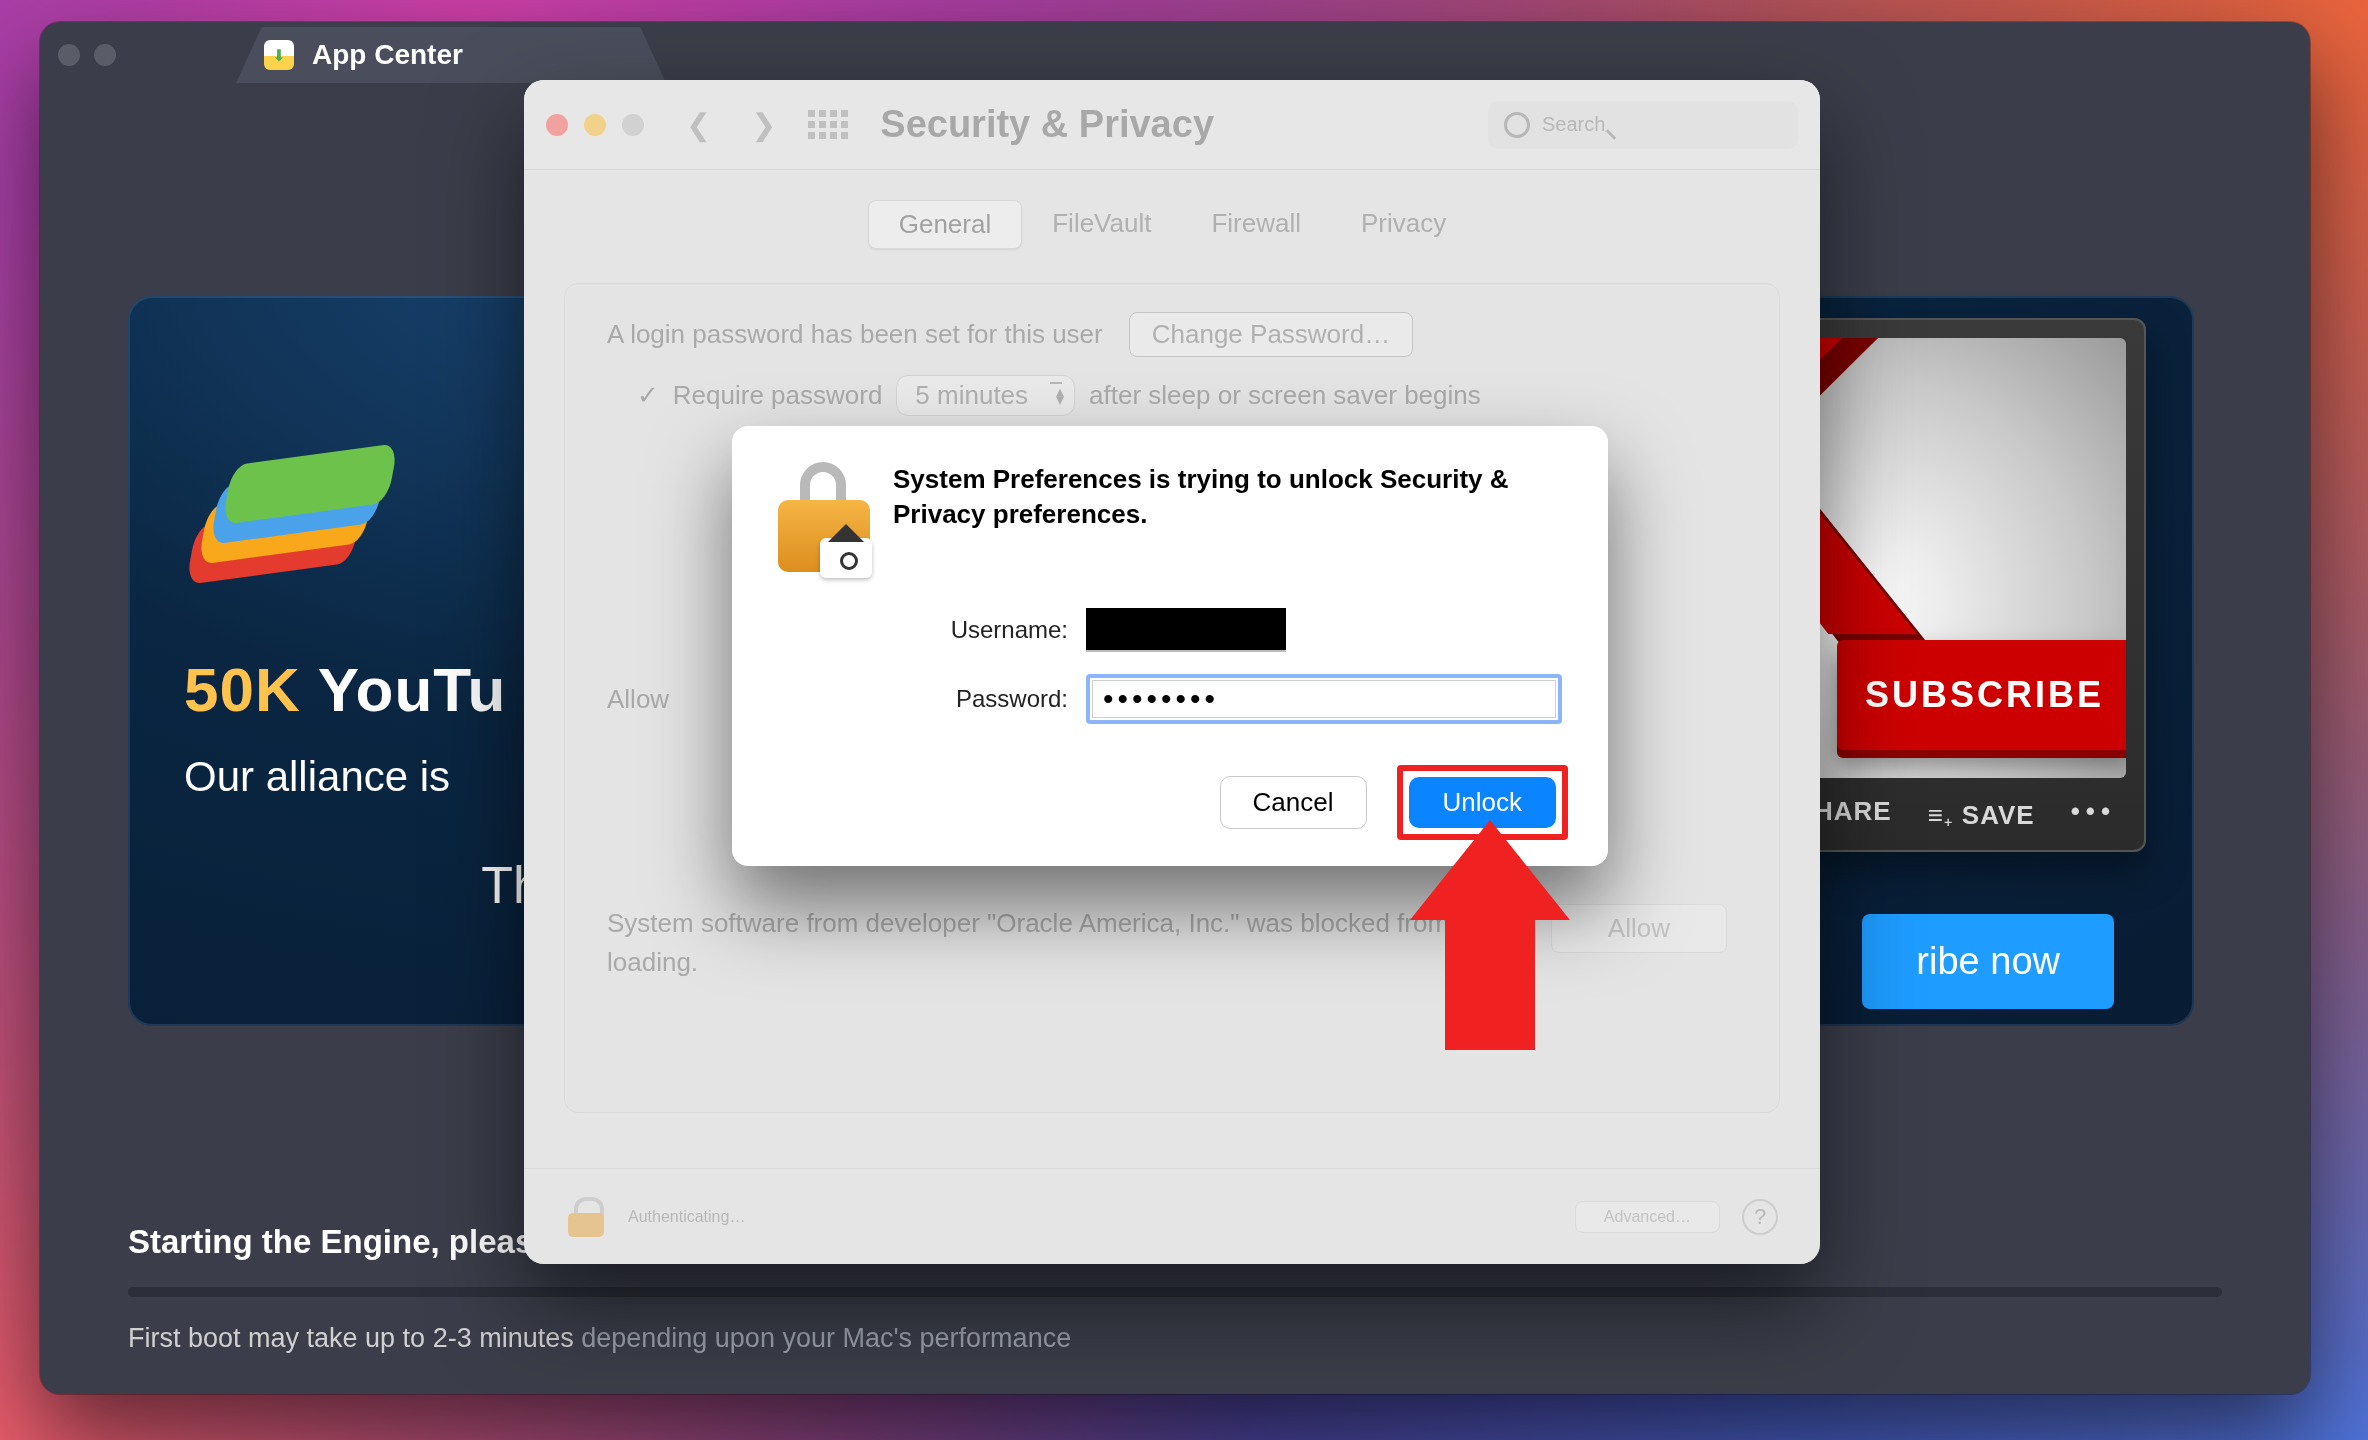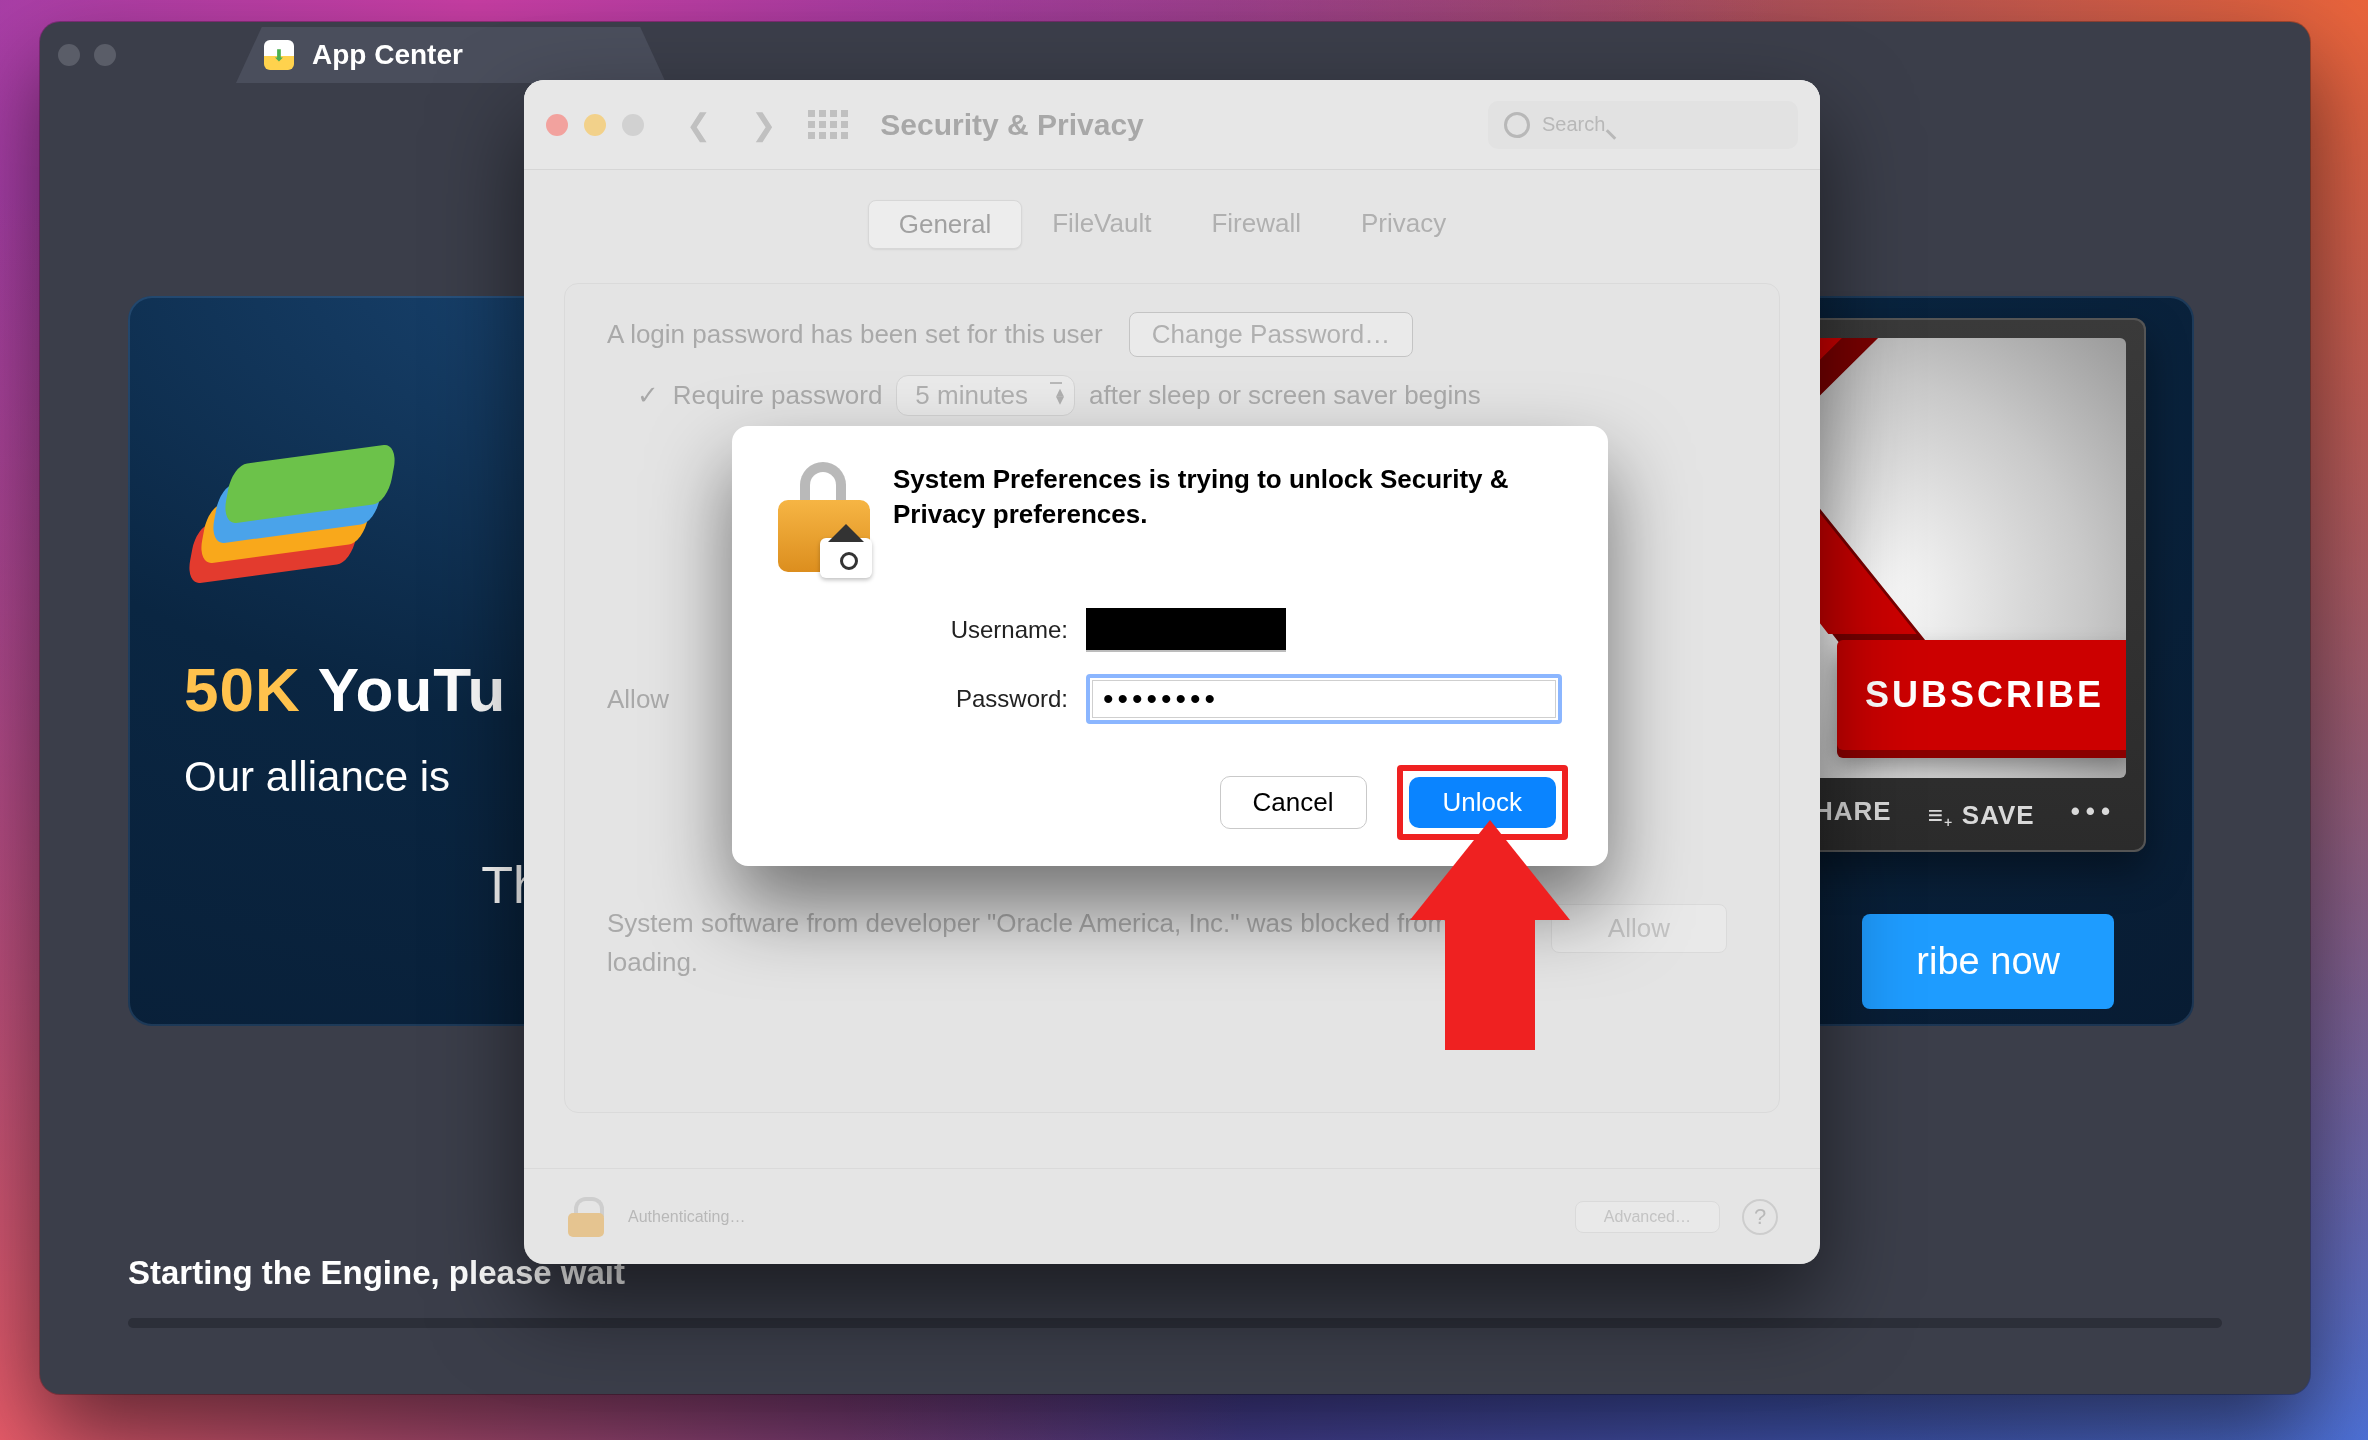--- a/index.html
+++ b/index.html
@@ -204,21 +204,21 @@
     padding:0 22px; gap:24px;
     color:#6f6f6f;
     position:relative; z-index:1;
   }
   .tlights{ display:flex; gap:16px; margin-right:10px; }
   .tlights span{ width:22px;height:22px;border-radius:50%;display:inline-block; }
   .tlights .r{background:#ff5f56;} .tlights .y{background:#ffbd2e;} .tlights .g{background:#bdbdbd;}
   .nav-btn{ font-size:30px; color:#9a9a9a; padding:4px 8px; }
   .grid-btn{ display:grid; grid-template-columns:repeat(4,7px); grid-template-rows:repeat(3,7px); gap:4px; }
   .grid-btn span{ width:7px;height:7px;background:#9a9a9a; }
-  .pref-title{ font-size:30px; font-weight:700; color:#6a6a6a; margin-left:8px; white-space:nowrap;}
+  .pref-title{ font-size:38px; font-weight:700; color:#6a6a6a; margin-left:8px; white-space:nowrap;}
   .search{
     margin-left:auto; width:310px;
     background:#dedede;
     border-radius:10px; height:48px;
     display:flex; align-items:center; gap:12px;
     padding:0 16px; color:#8a8a8a; font-size:20px;
   }
   .search::before{content:""; width:20px;height:20px;border:3px solid #8a8a8a;border-radius:50%; position:relative;}
   .search::after{content:""; width:12px;height:3px;background:#8a8a8a; transform:rotate(45deg); position:relative; left:-12px; top:10px;}
 
@@ -454,20 +454,23 @@
     </div>
 
     <div class="cta">ribe now</div>
   </div>
 
   <div class="status-area">
     <div class="status-line1">Starting the Engine, please wait</div>
     <div class="progress">
         <div class="bar"></div>
       </div>
+    <div class="status-line2">
+      <span>First boot may take up to 2-3 minutes </span><span class="dim">depending upon your Mac's performance</span>
+    </div>
   </div>
 </div>
 
 <div class="pref-window">
 
   <div class="pref-toolbar">
     <div class="tlights">
       <span class="r"></span>
       <span class="y"></span>
       <span class="g"></span>

